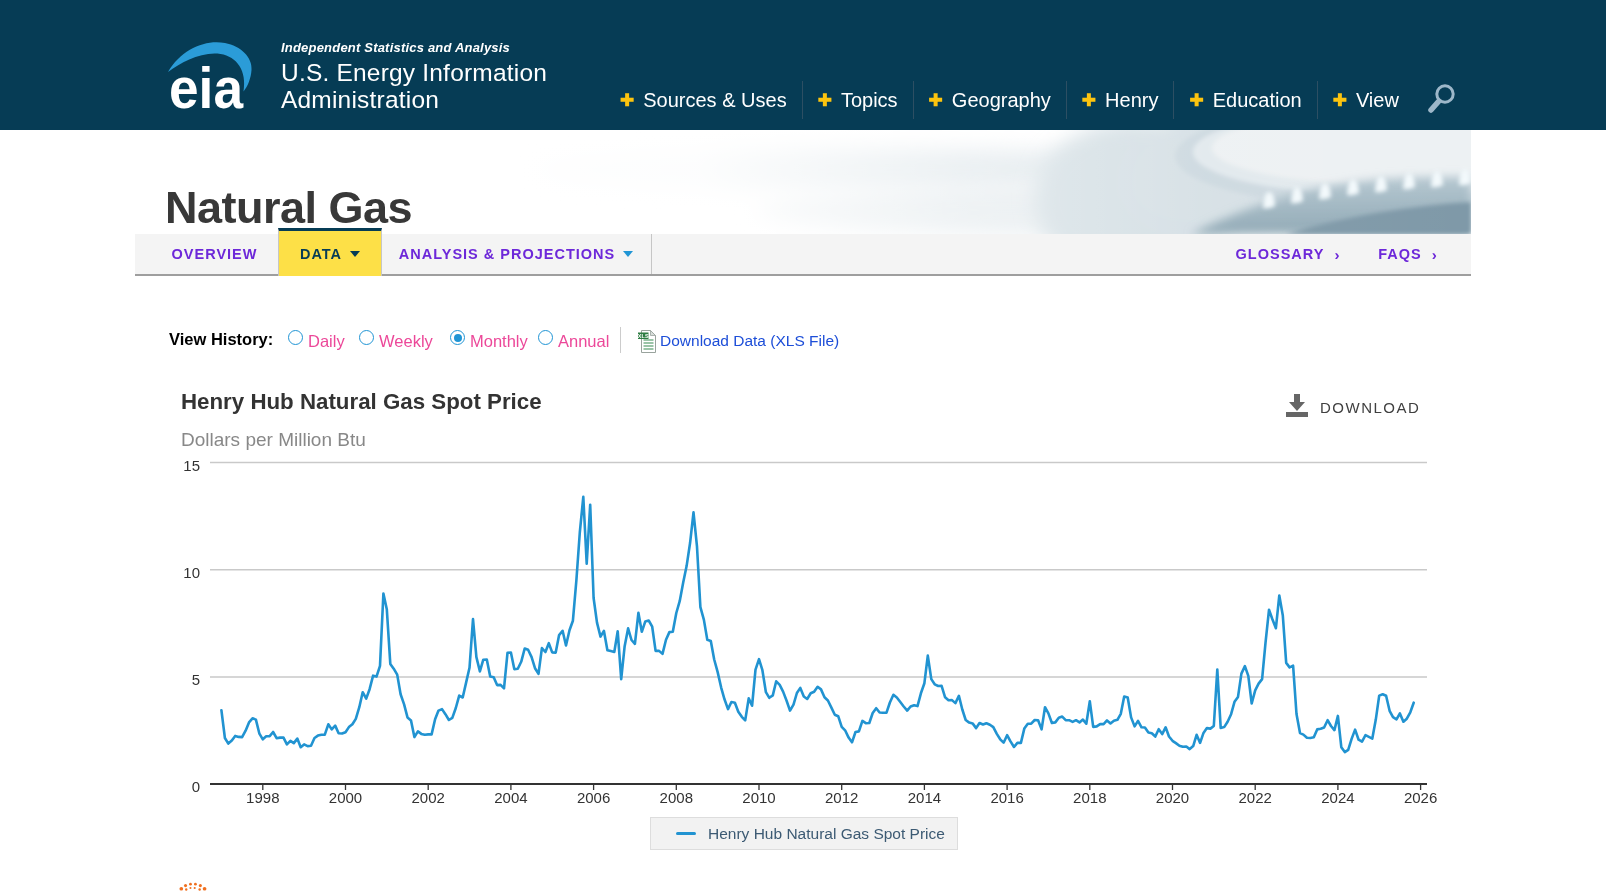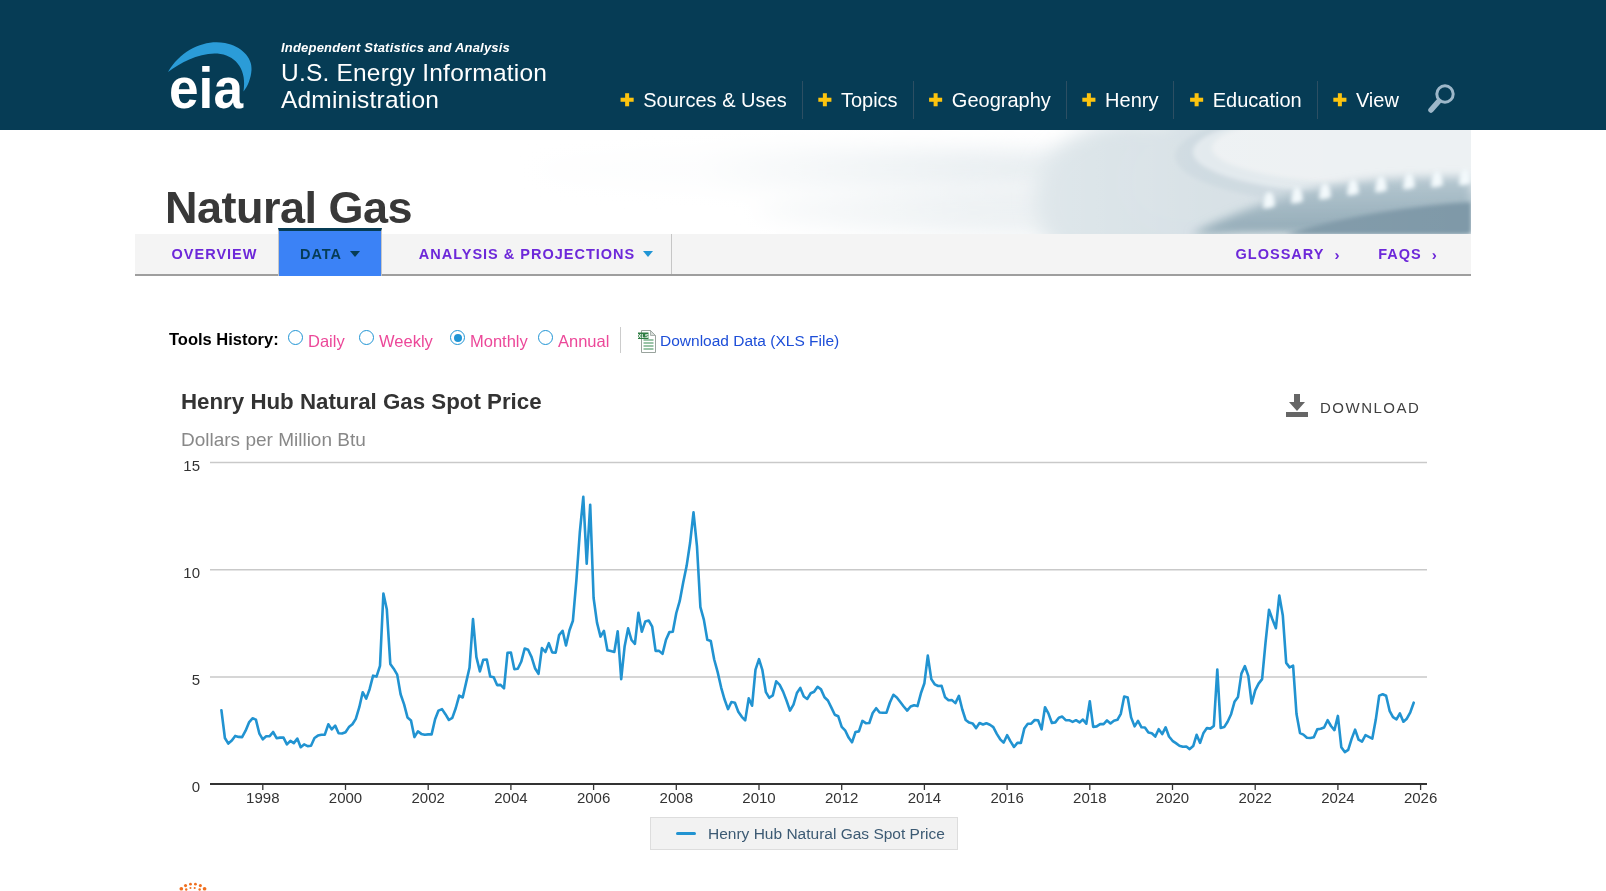--- a/index.html
+++ b/index.html
@@ -10,21 +10,21 @@
 .tag2{font-size:24.5px;font-weight:normal;margin-top:4px;line-height:27px;letter-spacing:0.2px;}
 .nav{left:605px;top:78px;height:44px;display:flex;align-items:center;}
 .navitem{display:flex;align-items:center;padding:0 15px;}
 .plus{color:#fcc40f;font-size:17px;margin-right:9px;font-weight:bold;}
 .navtxt{color:#fff;font-size:20px;}
 .navsep{width:1px;height:38px;background:#2d4f63;}
 .banner{left:135px;top:130px;width:1336px;height:104px;background:#fff;}
 .h1{left:165px;top:158px;font-size:45px;font-weight:bold;color:#383838;letter-spacing:-0.5px;margin-top:24px;}
 .tabbar{left:135px;top:234px;width:1336px;height:40px;background:#f4f4f4;border-bottom:2px solid #9e9e9e;}
 .tab{position:absolute;top:234px;height:40px;display:flex;align-items:center;justify-content:center;font-size:14.5px;font-weight:bold;letter-spacing:1px;color:#6d28d9;text-align:center;}
-.datatab{left:278px;top:228px;width:102px;height:45px;background:#3b82f6;border-top:3px solid #063c55;border-left:1px solid #c6c6c6;border-right:1px solid #c6c6c6;display:flex;align-items:center;justify-content:center;font-size:14.5px;font-weight:bold;letter-spacing:1px;color:#063c55;z-index:5;}
+.datatab{left:278px;top:228px;width:102px;height:45px;background:#fde047;border-top:3px solid #063c55;border-left:1px solid #c6c6c6;border-right:1px solid #c6c6c6;display:flex;align-items:center;justify-content:center;font-size:14.5px;font-weight:bold;letter-spacing:1px;color:#063c55;z-index:5;}
 .caret{display:inline-block;width:0;height:0;border-left:5.5px solid transparent;border-right:5.5px solid transparent;border-top:6.5px solid currentColor;margin-left:8px;}
 .vh{left:169px;top:330px;font-size:16.5px;font-weight:bold;color:#000;}
 .radio{position:absolute;width:13px;height:13px;border:1.8px solid #2095d5;border-radius:50%;background:#fff;top:330px;}
 .radio.sel::after{content:"";position:absolute;left:2.5px;top:2.5px;width:8px;height:8px;border-radius:50%;background:#2095d5;}
 .rlab{position:absolute;top:332px;font-size:16.5px;color:#ec4899;}
 .vsep{left:620px;top:327px;width:1px;height:26px;background:#ccc;}
 .dld{left:660px;top:332px;font-size:15.5px;color:#1d4ed8;}
 .ctitle{left:181px;top:389px;font-size:22.3px;font-weight:bold;color:#333;}
 .csub{left:181px;top:429px;font-size:19px;font-weight:normal;color:#888;}
 .dlbtn{left:1320px;top:399px;font-size:15px;color:#404040;letter-spacing:1.5px;}
@@ -134,25 +134,25 @@
 </g>
 <rect width="1336" height="104" fill="url(#fadeL)"></rect>
 </svg>
 </div>
 
 <div class="abs h1">Natural Gas</div>
 
 <div class="abs tabbar"></div>
 <div class="abs tab" style="left:143px;width:143px;">OVERVIEW</div>
 <div class="abs datatab">DATA<span class="caret"></span></div>
-<div class="abs tab" style="left:401px;width:270px;border-right:1px solid #c6c6c6;">ANALYSIS &amp; PROJECTIONS<span class="caret" style="color:#2095d5"></span></div>
+<div class="abs tab" style="left:381px;width:270px;border-right:1px solid #c6c6c6;">ANALYSIS &amp; PROJECTIONS<span class="caret" style="color:#2095d5"></span></div>
 <div class="abs tab" style="left:1208px;width:160px;">GLOSSARY&nbsp;&nbsp;<span style="font-size:15px">›</span></div>
 <div class="abs tab" style="left:1363px;width:90px;">FAQS&nbsp;&nbsp;<span style="font-size:15px">›</span></div>
 
-<div class="abs vh">Tools History:</div>
+<div class="abs vh">View History:</div>
 <div class="abs radio" style="left:288px"></div>
     <div class="abs rlab" style="left:308px">Daily</div>
 <div class="abs radio" style="left:359px"></div>
     <div class="abs rlab" style="left:379px">Weekly</div>
 <div class="abs radio sel" style="left:450px"></div>
     <div class="abs rlab" style="left:470px">Monthly</div>
 <div class="abs radio" style="left:538px"></div>
     <div class="abs rlab" style="left:558px">Annual</div>
 <div class="abs vsep"></div>
 <svg class="abs" style="left:638px;top:330px" width="18" height="23" viewBox="0 0 18 23">

